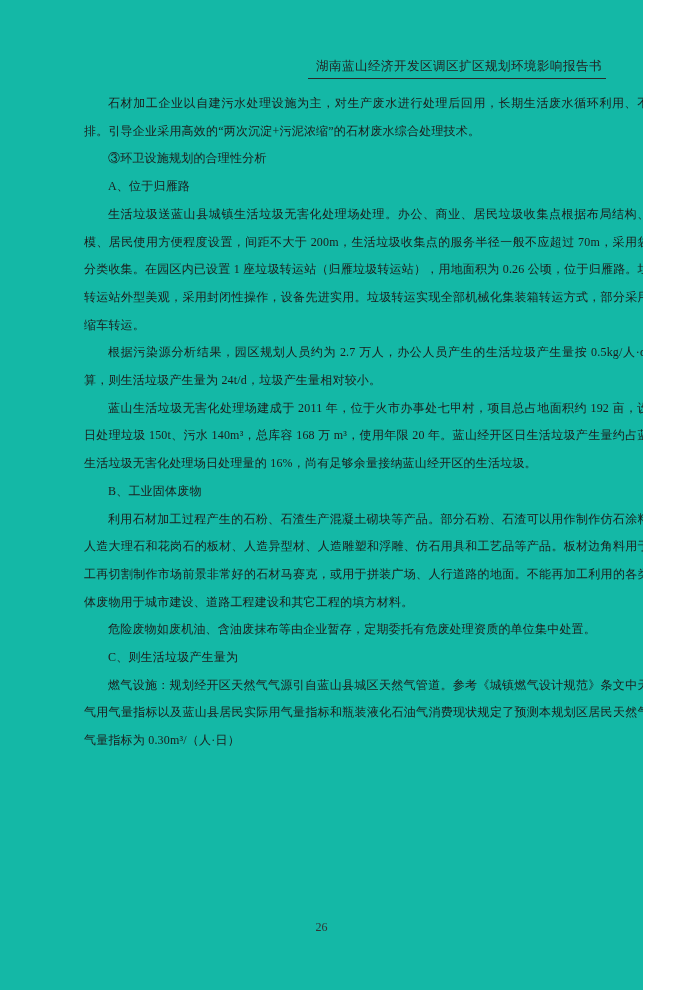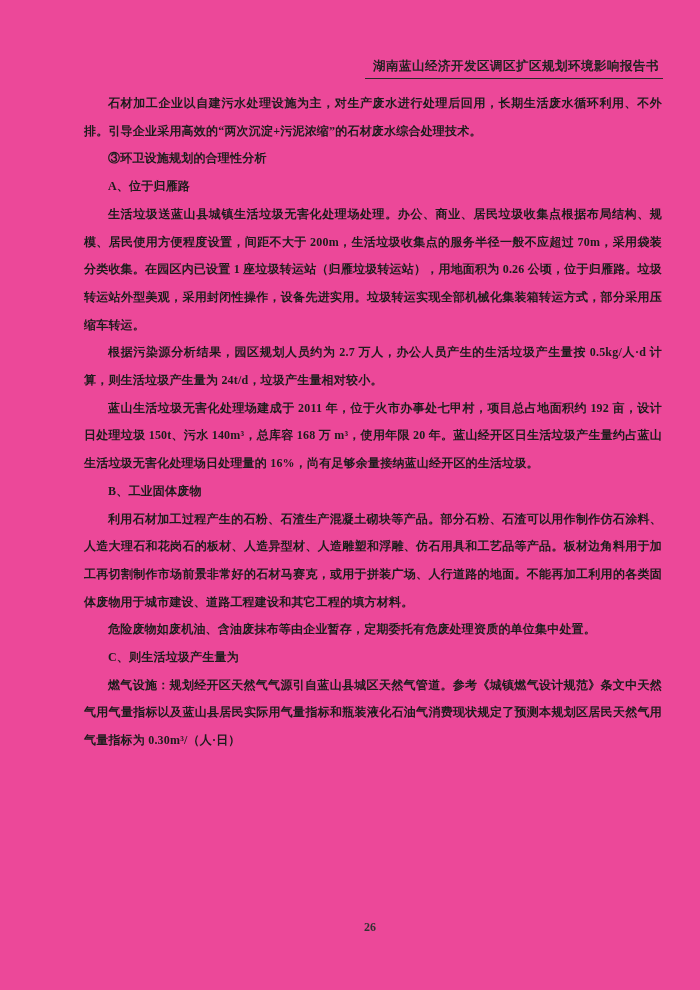--- a/index.html
+++ b/index.html
@@ -2,27 +2,26 @@
 <html lang="zh"><head>
 <meta charset="utf-8">
 <style>
   html, body {
     margin: 0;
     padding: 0;
     background: #ffffff;
   }
   .page {
     position: relative;
-    width: 700px;
+    width: 643px;
     height: 990px;
-    background: #ec4899;
+    background: #14b8a6;
     font-family: "Liberation Serif", "DejaVu Serif", serif;
     color: #1c1c1c;
     overflow: hidden;
-    font-weight: bold;
   }
   .header {
     position: absolute;
     top: 58px;
     left: 0;
     right: 37px;
     text-align: right;
     font-size: 12.5px;
     letter-spacing: 0.5px;
     color: #222222;
@@ -47,21 +46,20 @@
     text-indent: 2em;
   }
   .footer {
     position: absolute;
     top: 920px;
     left: 0;
     width: 100%;
     text-align: center;
     font-size: 12px;
     color: #333333;
-    margin-left: 20px;
   }
 </style>
 </head>
 <body>
 
 <div class="page">
 
   <div class="header">
     <span class="header-title">湖南蓝山经济开发区调区扩区规划环境影响报告书</span>
   </div>

